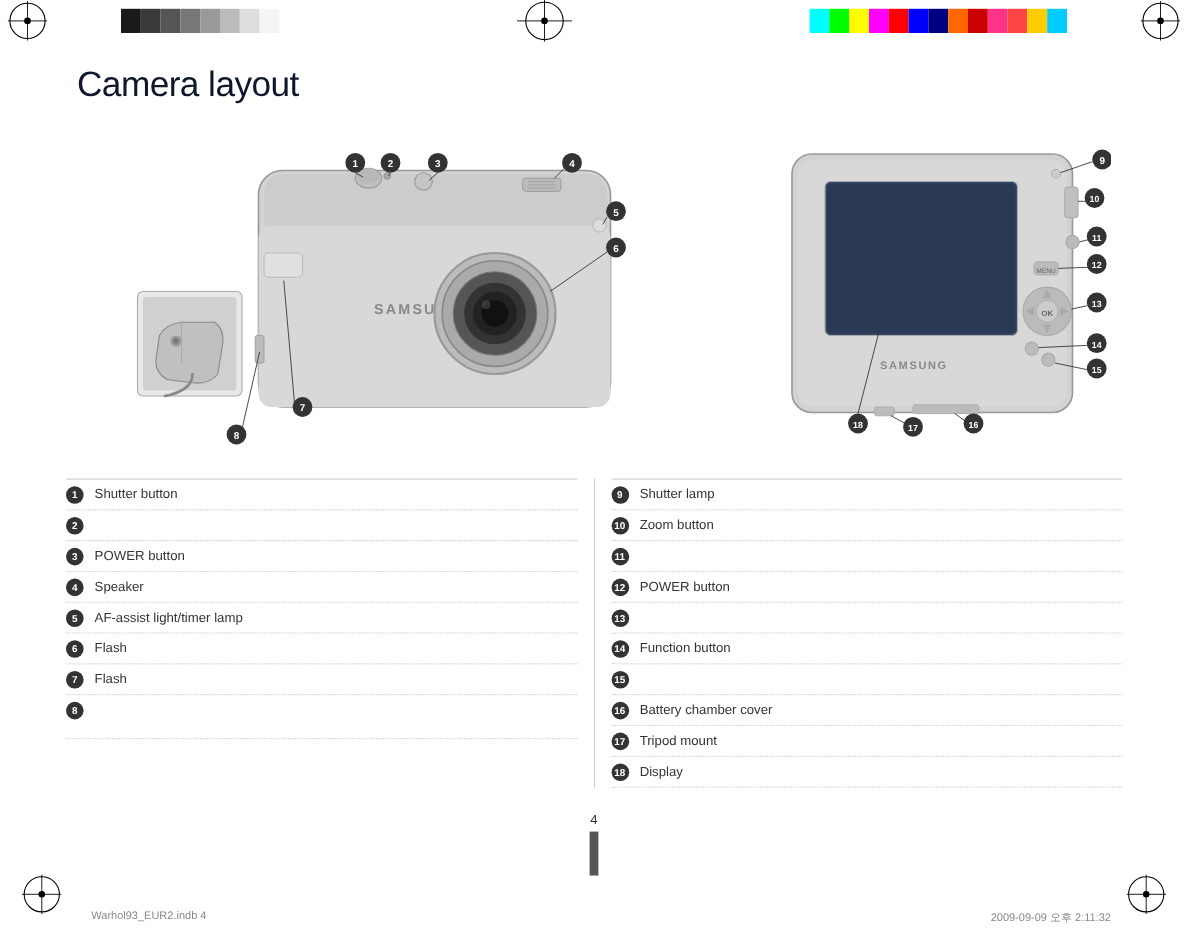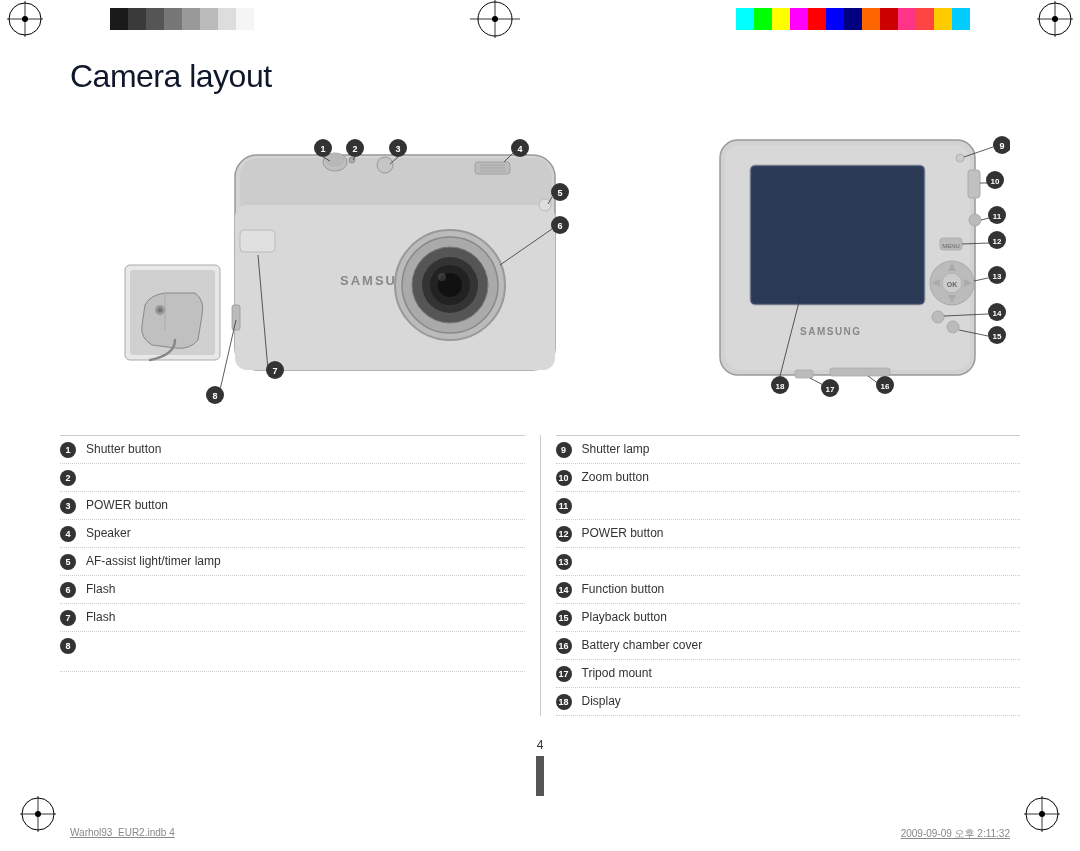--- a/index.html
+++ b/index.html
@@ -155,28 +155,27 @@
     .page-num-bar {
       width: 8px;
       height: 40px;
       background: #555;
     }
 
     
     .footer {
       position: absolute;
       bottom: 10px;
-      left: 0;
+      left: 13px;
       right: 0;
       display: flex;
       justify-content: space-between;
       padding: 0 70px;
       font-size: 10px;
       color: #888;
-      text-decoration: underline;
     }
 
     
     .parts-divider {
       width: 1px;
       background: #ccc;
       margin: 0 15px;
     }
   </style>
 </head>
@@ -467,21 +466,20 @@
     <div class="part-item">
       <div class="part-number">
           <div class="circle-num">14</div>
         </div>
       <div class="part-label">Function button</div>
     </div>
     <div class="part-item">
       <div class="part-number">
           <div class="circle-num">15</div>
         </div>
-      <div class="part-label">Playback button</div>
     </div>
     <div class="part-item">
       <div class="part-number">
           <div class="circle-num">16</div>
         </div>
       <div class="part-label">Battery chamber cover</div>
     </div>
     <div class="part-item">
       <div class="part-number">
           <div class="circle-num">17</div>

